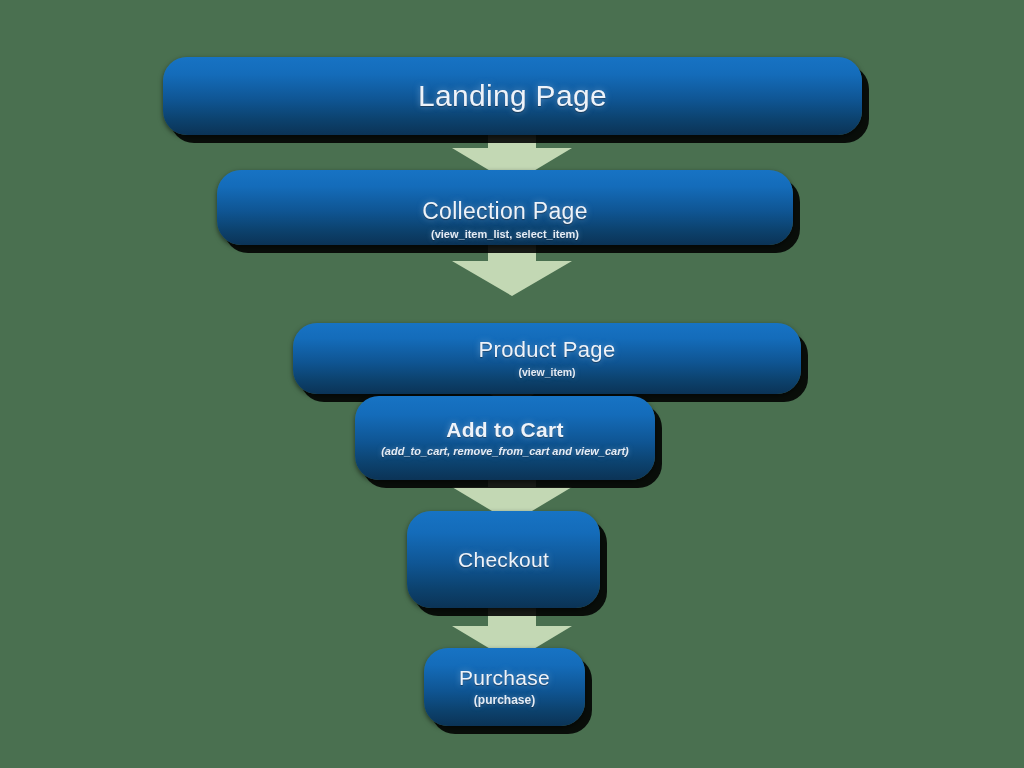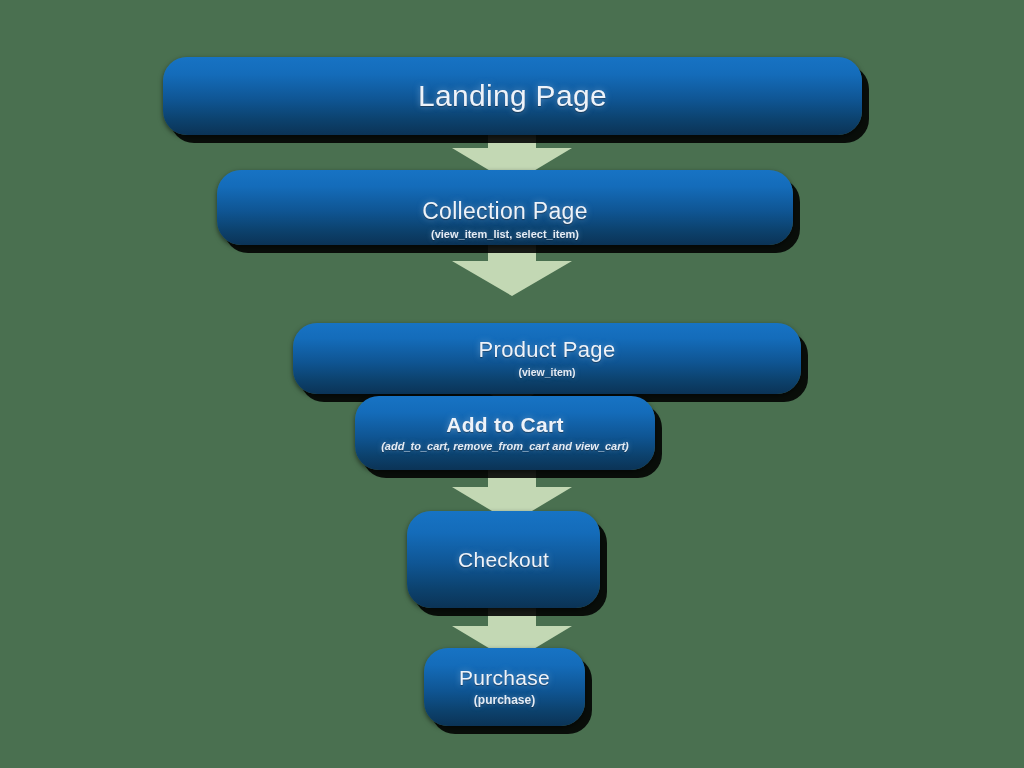--- a/index.html
+++ b/index.html
@@ -53,21 +53,21 @@
     font-weight: 700;
     line-height: 1.22;
     text-shadow: 0 0 5px rgba(150,195,240,0.5), 0 1px 1px rgba(0,0,0,0.4);
     margin-top: 3px;
   }
 
   
   #stage-landing     { left:163px; top:57px;  width:699px; height:78px; }
   #stage-collection  { left:217px; top:170px; width:576px; height:75px;justify-content:flex-end; }
   #stage-product     { left:293px; top:283px; width:508px; height:71px;margin-top:40px; }
-  #stage-addtocart   { left:355px; top:396px; width:300px; height:74px; }
+  #stage-addtocart   { left:355px; top:396px; width:300px; height:84px; }
   #stage-checkout    { left:407px; top:511px; width:193px; height:97px; }
   #stage-purchase    { left:424px; top:648px; width:161px; height:78px; }
 
   #stage-landing    .stage-title { font-size: 30px; }
   #stage-collection .stage-title { font-size: 23px; }
   #stage-product    .stage-title { font-size: 22px; }
   #stage-addtocart  .stage-title { font-size: 21px; font-weight: 700; }
   #stage-checkout   .stage-title { font-size: 21px; }
   #stage-purchase   .stage-title { font-size: 21px; }
 

